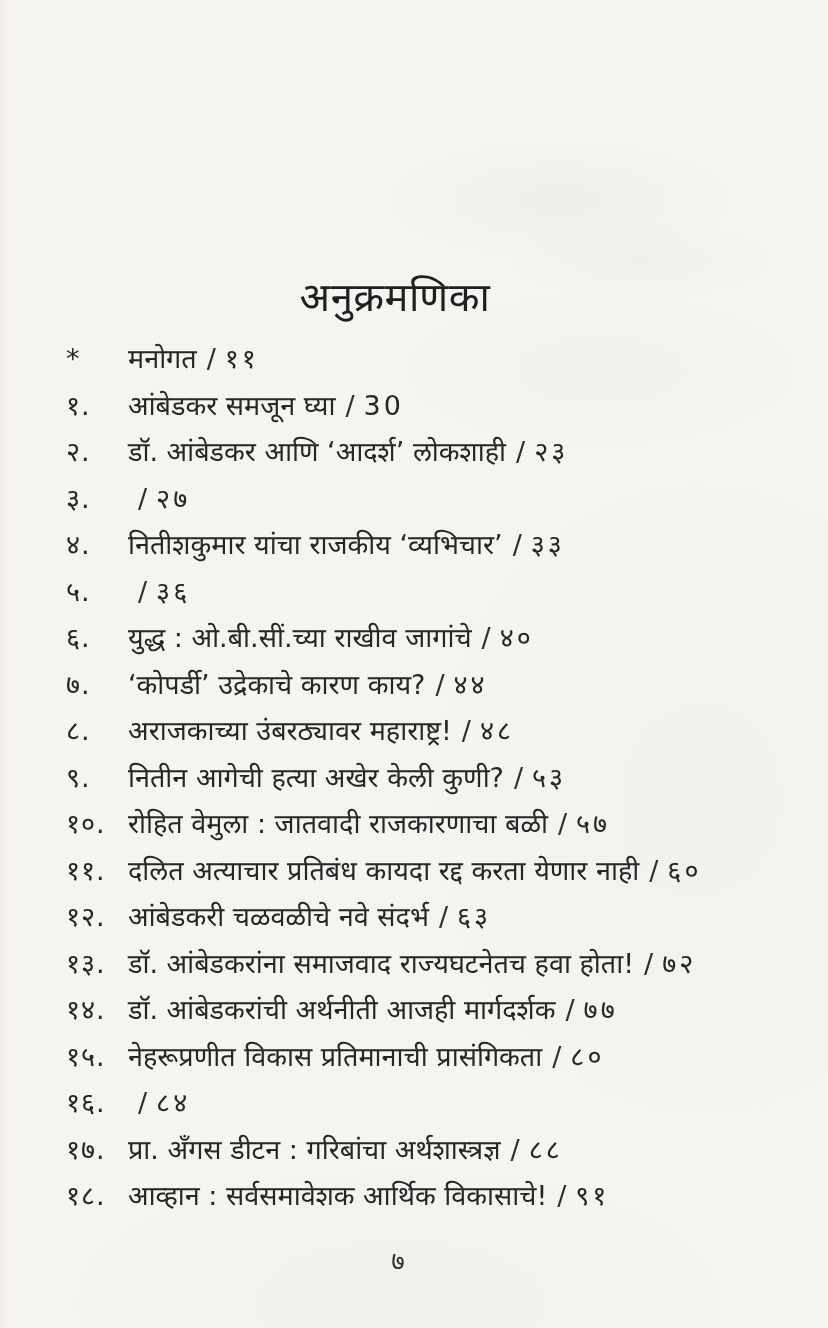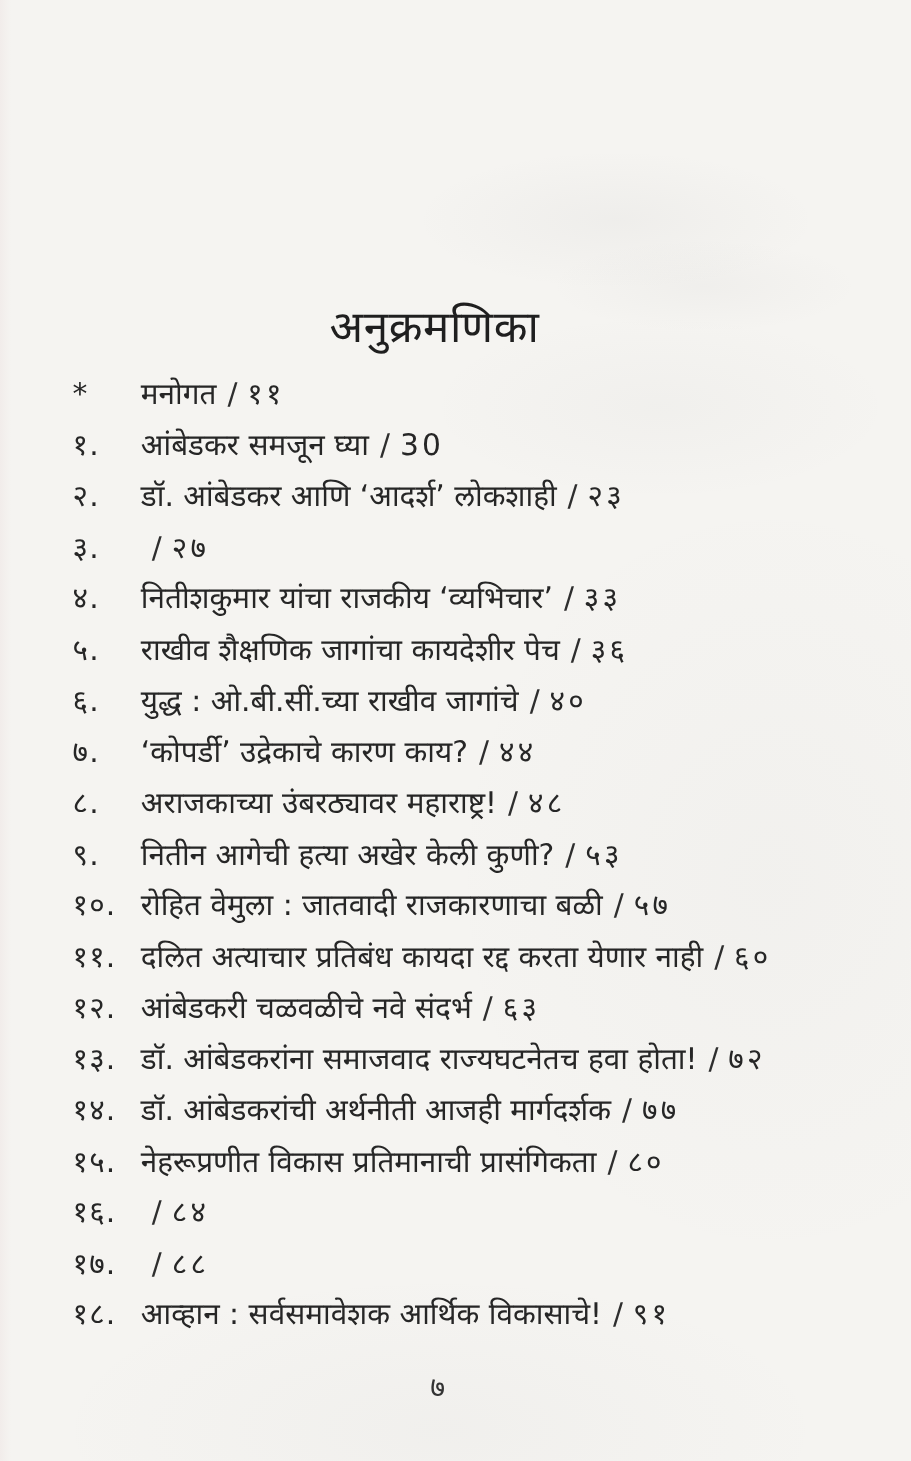--- a/index.html
+++ b/index.html
@@ -113,21 +113,20 @@
 
     <div class="toc-row">
       <span class="toc-num">४.</span>
       <span class="toc-title">नितीशकुमार यांचा राजकीय ‘व्यभिचार’</span>
       <span class="toc-sep">/</span>
       <span class="toc-page">३३</span>
     </div>
 
     <div class="toc-row">
       <span class="toc-num">५.</span>
-      <span class="toc-title">राखीव शैक्षणिक जागांचा कायदेशीर पेच</span>
       <span class="toc-sep">/</span>
       <span class="toc-page">३६</span>
     </div>
 
     <div class="toc-row">
       <span class="toc-num">६.</span>
       <span class="toc-title">युद्ध : ओ.बी.सीं.च्या राखीव जागांचे</span>
       <span class="toc-sep">/</span>
       <span class="toc-page">४०</span>
     </div>
@@ -196,20 +195,21 @@
     </div>
 
     <div class="toc-row">
       <span class="toc-num">१६.</span>
       <span class="toc-sep">/</span>
       <span class="toc-page">८४</span>
     </div>
 
     <div class="toc-row">
       <span class="toc-num">१७.</span>
+      <span class="toc-title">प्रा. अँगस डीटन : गरिबांचा अर्थशास्त्रज्ञ</span>
       <span class="toc-sep">/</span>
       <span class="toc-page">८८</span>
     </div>
 
     <div class="toc-row">
       <span class="toc-num">१८.</span>
       <span class="toc-title">आव्हान : सर्वसमावेशक आर्थिक विकासाचे!</span>
       <span class="toc-sep">/</span>
       <span class="toc-page">९१</span>
     </div>

